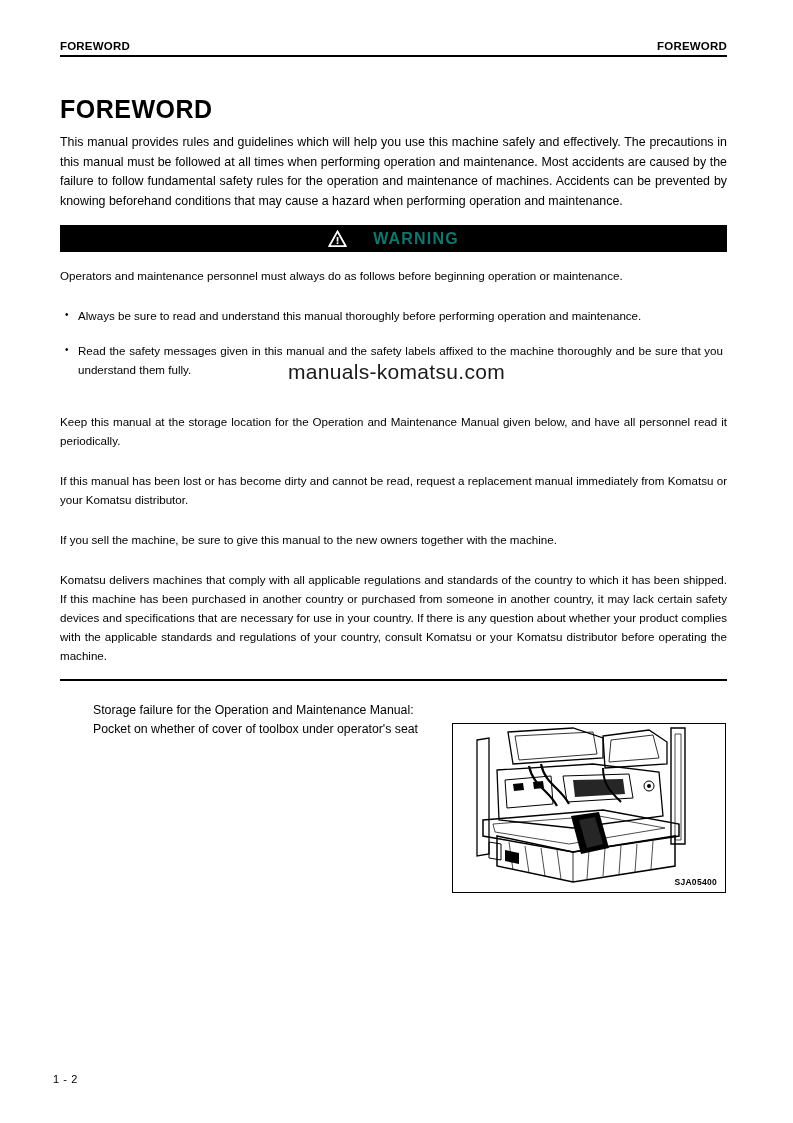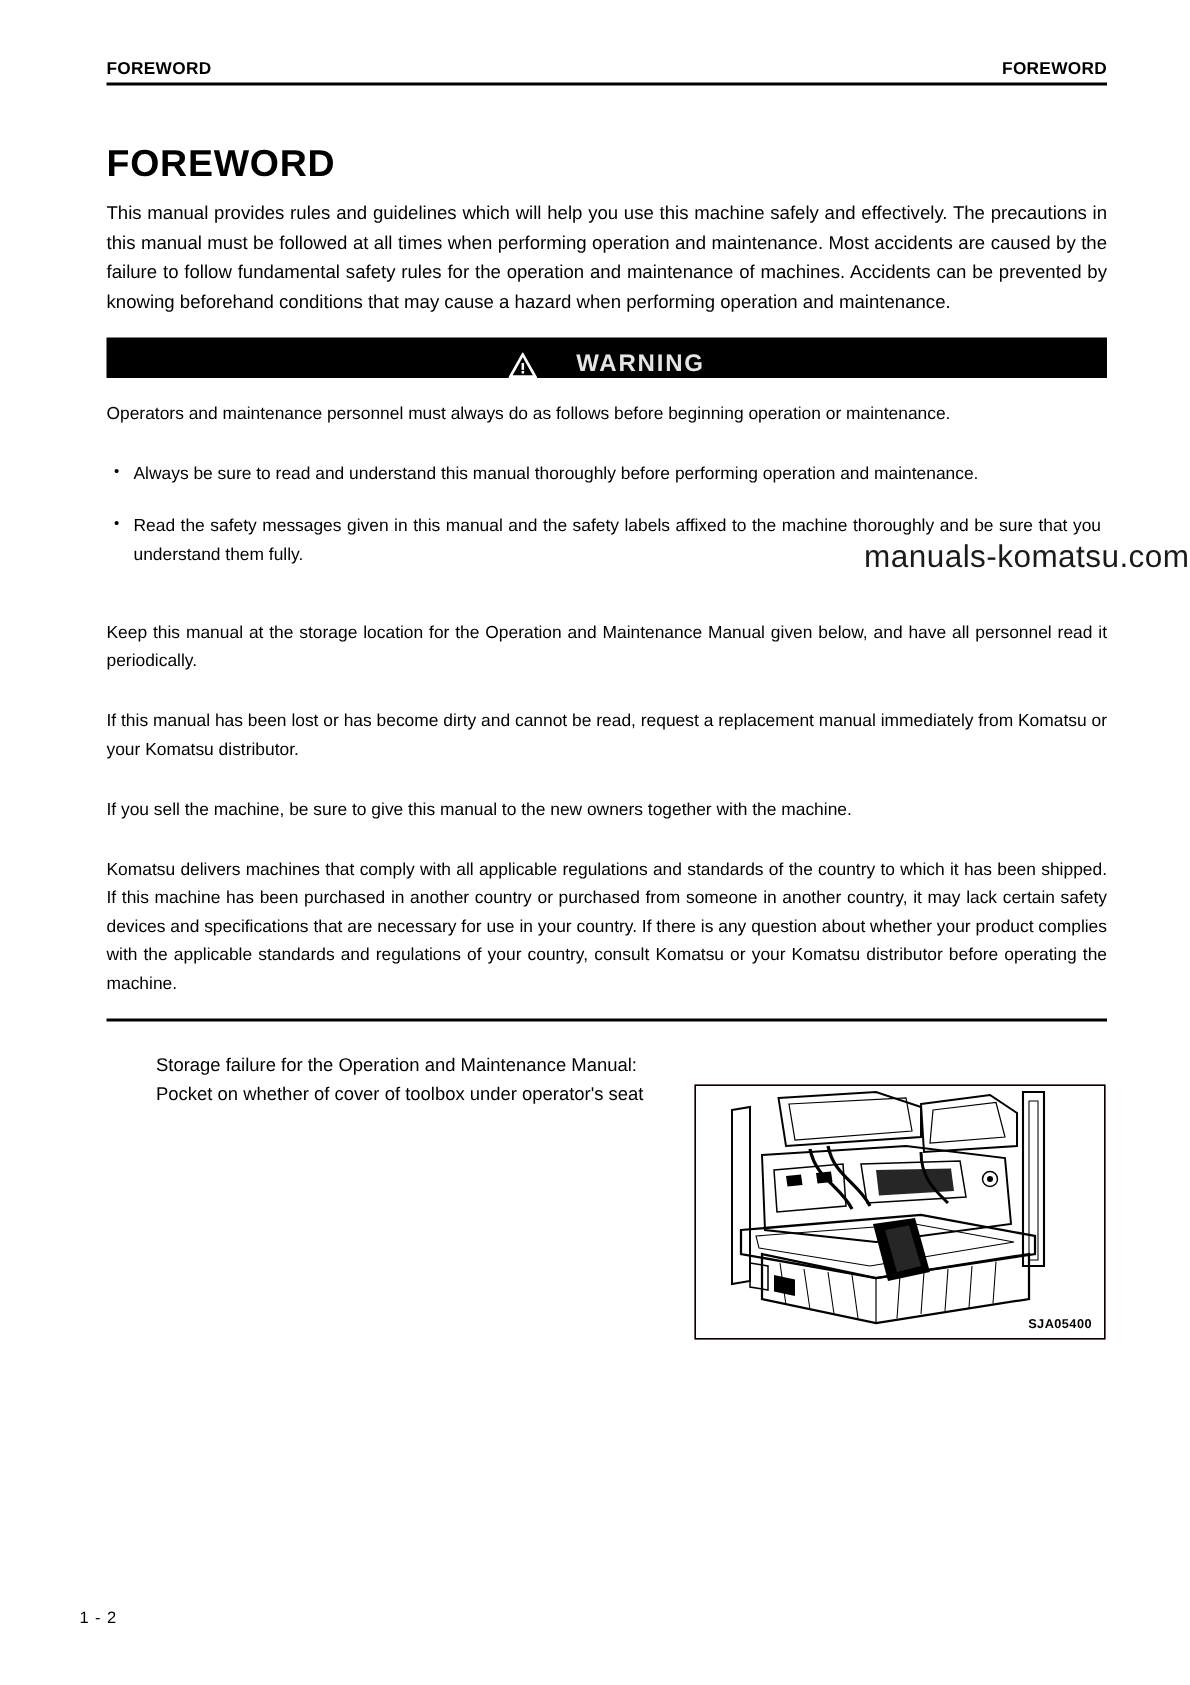--- a/index.html
+++ b/index.html
@@ -13,21 +13,21 @@
   }
   .page {
     position: relative;
     width: 793px;
     height: 1123px;
     background: #ffffff;
     overflow: hidden;
   }
   .content {
     position: absolute;
-    left: 71px;
+    left: 60px;
     top: 40px;
     width: 667px;
   }
   
   .run-head {
     display: flex;
     justify-content: space-between;
     align-items: flex-end;
     font-size: 11.5px;
     font-weight: bold;
@@ -48,24 +48,24 @@
   
   .intro {
     font-size: 12.4px;
     line-height: 19.5px;
     text-align: justify;
     margin: 0 0 14px 0;
   }
   
   .warn-bar {
     background: #000000;
-    color: #e5e5e5;
+    color: #0f766e;
     height: 27px;
     display: flex;
-    align-items: flex-end;
+    align-items: center;
     justify-content: center;
     gap: 26px;
     margin-bottom: 14px;
   }
   .warn-tri {
     position: relative;
     width: 19px;
     height: 17px;
   }
   .warn-label {
@@ -101,21 +101,21 @@
     font-size: 10px;
   }
   .gap-sm { height: 10px; }
   .gap-md { height: 17px; }
   
   .watermark {
     position: absolute;
     left: 0;
     right: 0;
     top: 360px;
-    text-align: right;
+    text-align: center;
     font-size: 21px;
     color: #1a1a1a;
     letter-spacing: 0.3px;
   }
   
   .sep-rule {
     border-bottom: 2px solid #000;
     margin: 14px 0 20px 0;
   }
   
@@ -131,21 +131,21 @@
     font-size: 12.3px;
     line-height: 19px;
   }
   .figure-box {
     position: absolute;
     left: 392px;
     top: 22px;
     width: 272px;
     height: 168px;
     border: 1.5px solid #000;
-    background: #ec4899;
+    background: #8b5cf6;
     overflow: hidden;
   }
   .figure-code {
     position: absolute;
     right: 8px;
     bottom: 5px;
     font-size: 8.5px;
     font-weight: bold;
     letter-spacing: 0.3px;
   }

